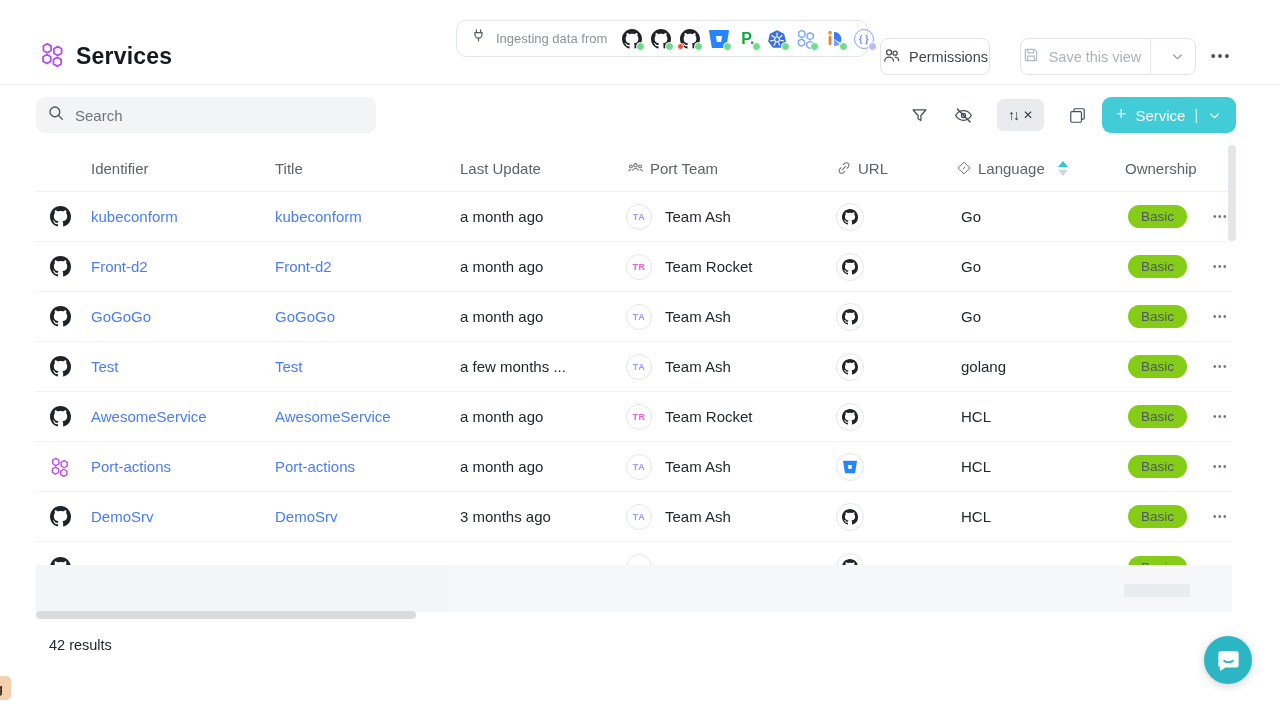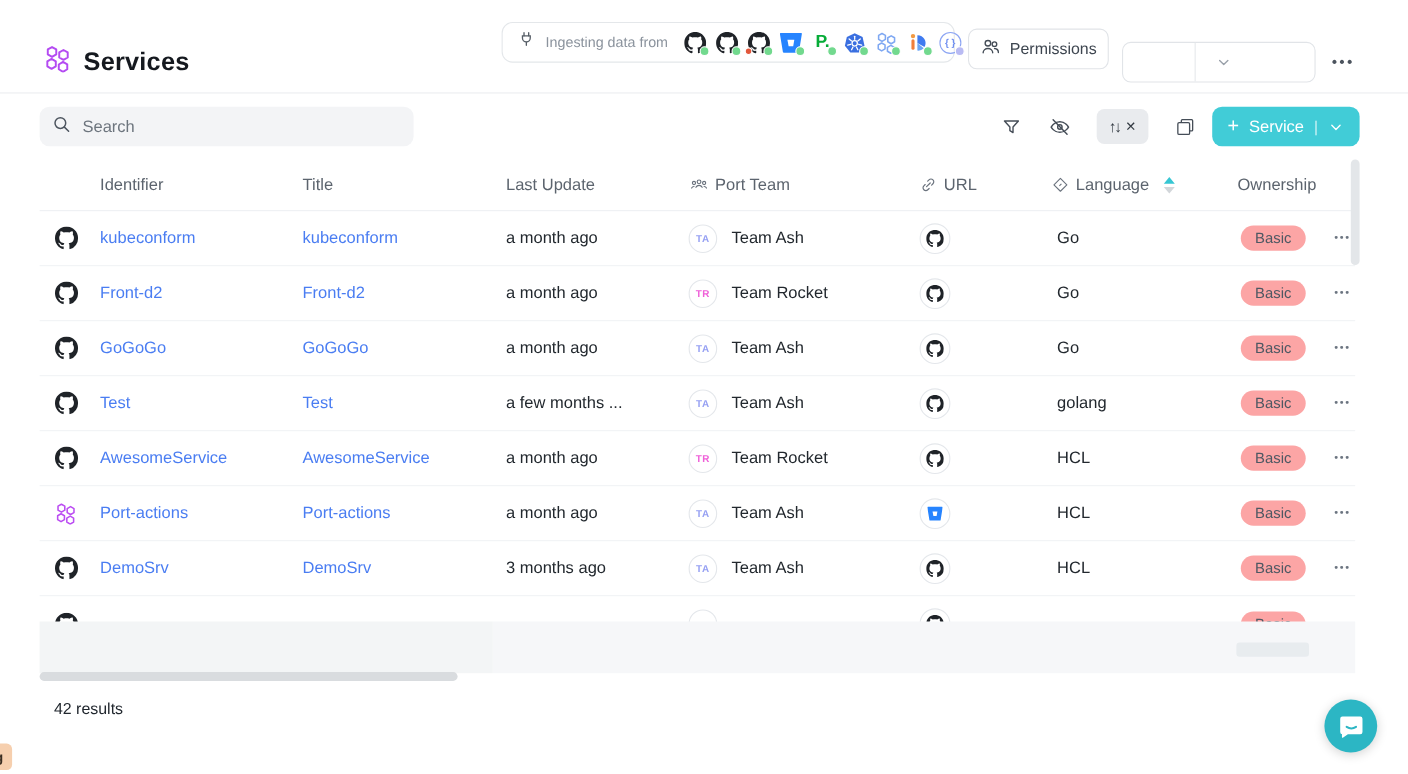--- a/index.html
+++ b/index.html
@@ -14,21 +14,21 @@
   .page-title { font-size:23px; font-weight:bold; color:#15191f; letter-spacing:.2px; }
   .ingest-pill { position:absolute; left:456px; top:20px; width:412px; height:37px; border:1px solid #e4e7ea;
     border-radius:10px; display:flex; align-items:center; padding:0 13px; gap:9px; background:#fff; }
   .ingest-label { font-size:13px; color:#8b939d; white-space:nowrap; margin-right:5px; }
   .int-row { display:flex; align-items:center; gap:8px; }
   .int { position:relative; width:21px; height:21px; display:flex; align-items:center; justify-content:center; }
   .int .dot { position:absolute; right:-3px; bottom:-2px; width:9px; height:9px; border-radius:50%; border:1.5px solid #fff; }
   .int .subdot { position:absolute; left:-2px; bottom:-1px; width:7px; height:7px; border-radius:50%; border:1px solid #fff; }
   .btn { border:1px solid #e1e4e8; border-radius:8px; background:#fff; display:flex; align-items:center;
     justify-content:center; font-size:14.5px; color:#3e4650; gap:8px; cursor:pointer; font-family:inherit; }
-  .permissions-btn { position:absolute; left:880px; top:26px; width:128px; height:37px;justify-content:center; }
+  .permissions-btn { position:absolute; left:880px; top:38px; width:110px; height:37px;justify-content:center; }
   .save-btn { position:absolute; left:1020px; top:38px; width:176px; height:37px; color:#abb2bb; padding:0; }
   .save-main { flex:1; display:flex; align-items:center; justify-content:center; gap:9px; height:100%; }
   .save-divider { width:1px; height:100%; background:#e6e9ec; }
   .save-caret { width:36px; height:100%; display:flex; align-items:center; justify-content:center; }
   .more-top { position:absolute; left:1206px; top:42px; width:30px; height:28px; border:none; background:none;
     color:#4c545e; font-size:14px; letter-spacing:2px; display:flex; align-items:center; justify-content:center; cursor:pointer; }
   
   .searchbox { position:absolute; left:36px; top:97px; width:340px; height:36px; background:#f3f4f6;
     border-radius:9px; display:flex; align-items:center; padding:0 11px; gap:8px; }
   .searchbox input { border:none; outline:none; background:transparent; font-size:15px; color:#333a42;
@@ -65,21 +65,21 @@
   .c-src { padding-left:14px; display:flex; align-items:center; }
   .link { color:#4a7df2; text-decoration:none;text-align:center; }
   .team-cell { display:flex; align-items:center; gap:13px; padding-left:3px; }
   .avatar { width:26px; height:26px; border:1px solid #e4e7eb; border-radius:50%; background:#fff; flex:none;
     display:flex; align-items:center; justify-content:center; font-size:9px; font-weight:bold; letter-spacing:.5px; }
   .avatar.blue { color:#96a0f3; }
   .avatar.pink { color:#ef5fd8; }
   .url-circle { width:28px; height:28px; border:1px solid #e4e7eb; border-radius:50%; background:#fff;
     display:flex; align-items:center; justify-content:center; cursor:pointer; }
   .c-lang { padding-left:5px; }
-  .badge { background:#fca5a5; border-radius:13px; padding:4px 13px; font-size:13.5px; color:#4e5863; display:inline-block; margin-left:11px; }
+  .badge { background:#84cc16; border-radius:13px; padding:4px 13px; font-size:13.5px; color:#4e5863; display:inline-block; margin-left:11px; }
   .menu-dots { background:none; border:none; color:#6b7480; font-size:10px; letter-spacing:1.5px; cursor:pointer; padding:2px; }
   
   .band { position:absolute; left:36px; top:565px; width:1196px; height:47px; z-index:5; }
   .band-left { position:absolute; left:0; top:0; width:412px; height:100%; background:#f3f5f6; }
   .band-right { position:absolute; left:412px; top:0; right:0; height:100%; background:#f6f7f9; }
   .skeleton { position:absolute; left:1088px; top:19px; width:66px; height:13px; background:#e8ecef; border-radius:3px; }
   .hscroll { position:absolute; left:36px; top:611px; width:380px; height:8px; border-radius:4px; background:#d9dcdf; z-index:6; cursor:pointer; }
   .vscroll { position:absolute; left:1228px; top:145px; width:8px; height:96px; border-radius:4px; background:#e3e6e9; cursor:pointer; }
   .results { position:absolute; left:49px; top:637px; font-size:14.5px; color:#21272e; }
   .fade { position:absolute; left:0; bottom:0; width:100%; height:46px; z-index:8; pointer-events:none;
@@ -191,20 +191,30 @@
         <circle cx="9" cy="8" r="3.2"></circle>
         <path d="M3.5 19c0-3 2.5-5 5.5-5s5.5 2 5.5 5"></path>
         <circle cx="16.5" cy="9" r="2.6"></circle>
         <path d="M16.6 14c2.6.2 4.4 2 4.4 4.6"></path>
       </svg>
   </span>
   <span>Permissions</span>
 </button>
 
 <div class="btn save-btn">
+  <div class="save-main">
+    <span>
+      <svg viewBox="0 0 24 24" width="18" height="18" stroke="#b3bac2" stroke-width="1.6" fill="none" stroke-linejoin="round">
+          <path d="M4.5 5.5a1 1 0 0 1 1-1h11l3 3v11a1 1 0 0 1-1 1h-13a1 1 0 0 1-1-1z"></path>
+          <path d="M8 4.8v4.4h7.5V4.8"></path>
+          <path d="M7.5 19.5v-6h9v6"></path>
+        </svg>
+    </span>
+    <span>Save this view</span>
+  </div>
   <div class="save-divider"></div>
   <div class="save-caret">
     <svg viewBox="0 0 24 24" width="15" height="15" stroke="#9aa1aa" stroke-width="2" fill="none" stroke-linecap="round" stroke-linejoin="round">
         <path d="M6 9.5l6 6 6-6"></path>
       </svg>
   </div>
 </div>
 
 <button class="more-top">•••</button>
 <div class="topbar-divider"></div>

